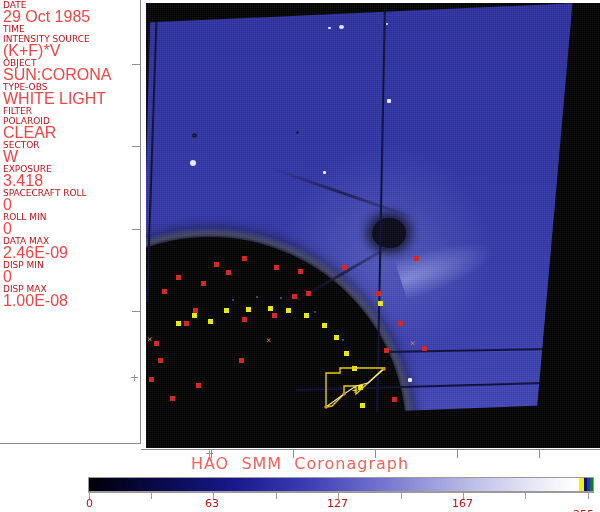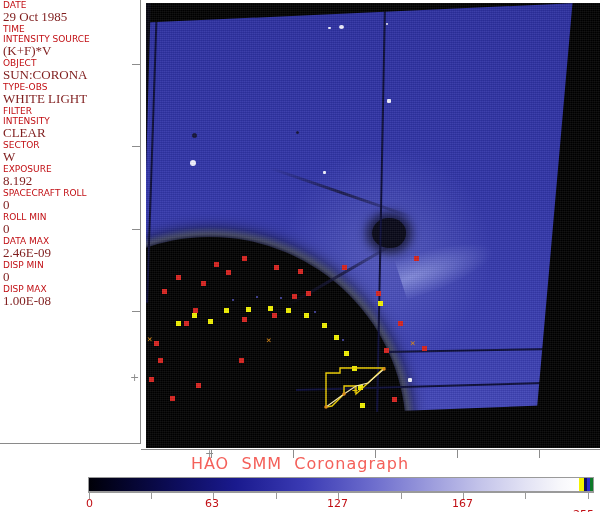--- a/index.html
+++ b/index.html
@@ -6,22 +6,22 @@
   body{width:600px;height:512px;overflow:hidden;
        font-family:"DejaVu Sans",sans-serif;}
   #root{position:relative;width:600px;height:512px;background:#ffffff;}
 
   
   #meta{position:absolute;left:0;top:0;width:140px;height:443px;
         background:#ffffff;overflow:hidden;}
   .mrow{padding:0 0 0 3px;}
   .mlabel{color:#c10f14;font-size:9px;line-height:10px;letter-spacing:0px;
           font-family:"DejaVu Sans",sans-serif;white-space:nowrap;}
-  .mvalue{color:#7f1d1d;font-size:13px;line-height:14px;
-          font-family:Liberation Serif, serif;white-space:nowrap;}
+  .mvalue{color:#ef4444;font-size:16px;line-height:14px;
+          font-family:Liberation Sans, sans-serif;white-space:nowrap;}
   #meta-border-r{position:absolute;left:140px;top:0;width:1px;height:443px;
                  background:#8a8a8a;}
   #meta-border-b{position:absolute;left:0;top:443px;width:141px;height:1px;
                  background:#8a8a8a;}
 
   
   .ltick{position:absolute;width:9px;height:1px;background:#8c8c8c;}
   .lplus{position:absolute;color:#8c8c8c;font-size:11px;line-height:11px;
          font-family:"DejaVu Sans",sans-serif;}
 
@@ -155,30 +155,30 @@
       <div class="mvalue">SUN:CORONA</div>
     </div>
     <div class="mrow">
       <div class="mlabel">TYPE-OBS</div>
       <div class="mvalue">WHITE LIGHT</div>
     </div>
     <div class="mrow">
       <div class="mlabel">FILTER</div>
     </div>
     <div class="mrow">
-      <div class="mlabel">INTENSITY</div>
+      <div class="mlabel">POLAROID</div>
       <div class="mvalue">CLEAR</div>
     </div>
     <div class="mrow">
       <div class="mlabel">SECTOR</div>
       <div class="mvalue">W</div>
     </div>
     <div class="mrow">
       <div class="mlabel">EXPOSURE</div>
-      <div class="mvalue">8.192</div>
+      <div class="mvalue">3.418</div>
     </div>
     <div class="mrow">
       <div class="mlabel">SPACECRAFT ROLL</div>
       <div class="mvalue">0</div>
     </div>
     <div class="mrow">
       <div class="mlabel">ROLL MIN</div>
       <div class="mvalue">0</div>
     </div>
     <div class="mrow">

